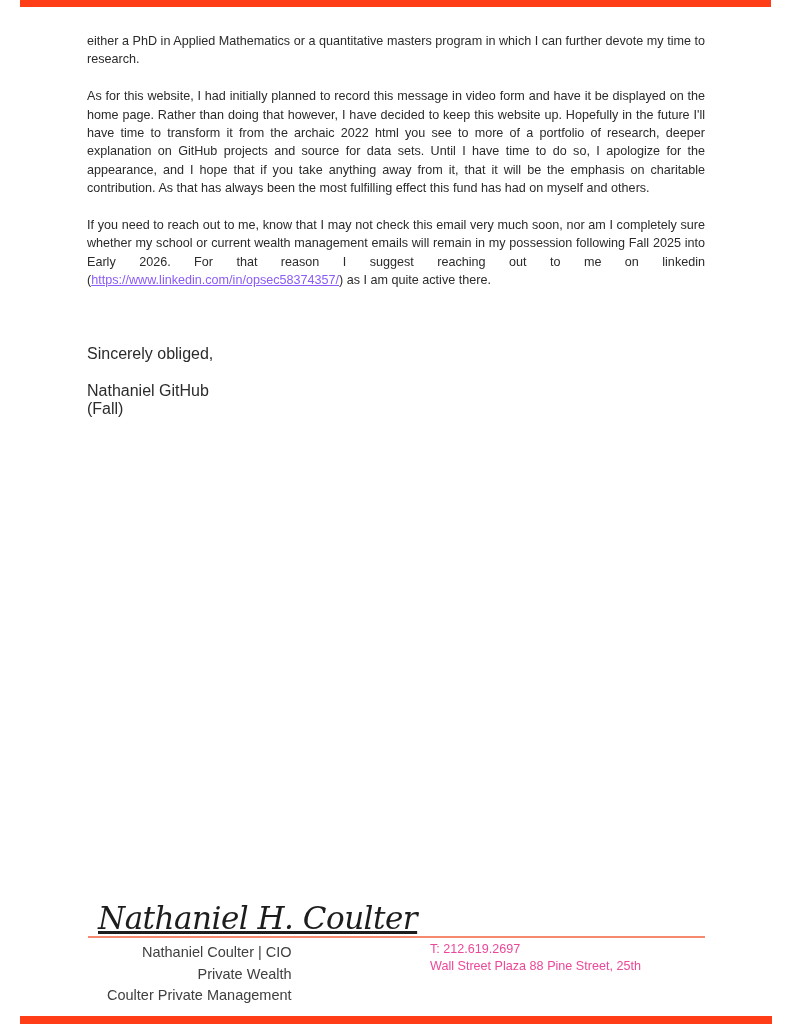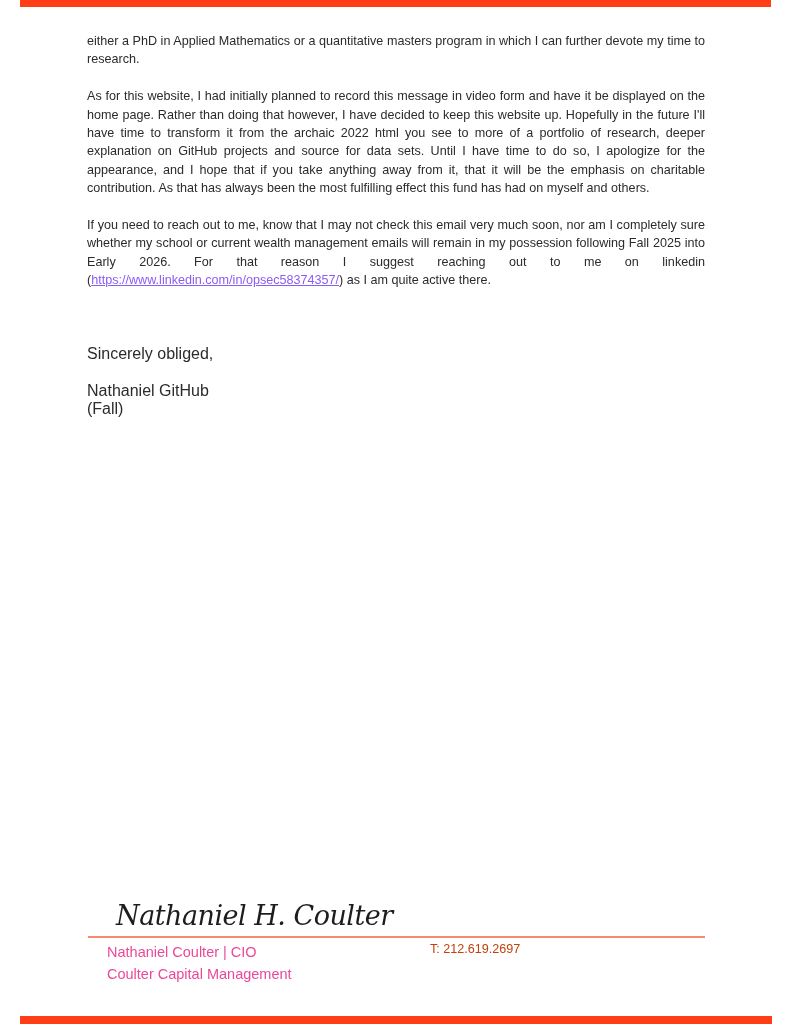--- a/index.html
+++ b/index.html
@@ -8,25 +8,25 @@
   .bar { position: absolute; background: #ff3d17; }
   .bar-top { left: 20px; top: 0; width: 751px; height: 7px; }
   .bar-bottom { left: 20px; top: 1016px; width: 752px; height: 8px; }
   .body-text { position: absolute; left: 87px; top: 32px; width: 618px;
                font-size: 12.6px; line-height: 18.4px; text-align: justify; }
   .body-text p { margin: 0 0 18.4px 0; }
   .link { text-decoration: underline; color: #8b5cf6; }
   .closing { position: absolute; left: 87px; top: 345px; font-size: 16px; line-height: 18.4px; }
   .closing p { margin: 0; }
   .signoff { margin-bottom: 18.4px !important; }
-  .signature { position: absolute; left: 116px; top: 900px; font-family: "DejaVu Serif", serif;
-               font-style: italic; font-size: 27px; color: #1d1d1d; letter-spacing: -0.5px; }
+  .signature { position: absolute; left: 98px; top: 900px; font-family: "DejaVu Serif", serif;
+               font-style: italic; font-size: 31px; color: #1d1d1d; letter-spacing: -0.5px; text-decoration: underline; }
   .divider { position: absolute; left: 88px; top: 936px; width: 617px; height: 2px; background: #f58a6f; }
-  .sig-left { position: absolute; left: 107px; top: 942px; color: #ec4899; font-size: 14.5px; line-height: 21.5px; }
-  .sig-right { position: absolute; left: 430px; top: 941px; color: #c2410c; font-size: 12.6px; line-height: 17px; }
+  .sig-left { position: absolute; left: 107px; top: 942px; color: #404040; font-size: 14.5px; line-height: 21.5px; text-align: right; }
+  .sig-right { position: absolute; left: 430px; top: 941px; color: #ec4899; font-size: 12.6px; line-height: 17px; }
   .sig-left div, .sig-right div { white-space: nowrap; }
 </style>
 </head>
 <body>
 
 <div class="bar bar-top"></div>
 
 <div class="body-text">
   <p>either a PhD in Applied Mathematics or a quantitative masters program in which I can further devote my time to research.</p>
   <p>As for this website, I had initially planned to record this message in video form and have it be displayed on the home page. Rather than doing that however, I have decided to keep this website up. Hopefully in the future I'll have time to transform it from the archaic 2022 html you see to more of a portfolio of research, deeper explanation on GitHub projects and source for data sets. Until I have time to do so, I apologize for the appearance, and I hope that if you take anything away from it, that it will be the emphasis on charitable contribution. As that has always been the most fulfilling effect this fund has had on myself and others.</p>
@@ -37,20 +37,22 @@
   <p class="signoff">Sincerely obliged,</p>
   <p>Nathaniel GitHub</p>
   <p>(Fall)</p>
 </div>
 
 <div class="signature">Nathaniel H. Coulter</div>
 <div class="divider"></div>
 
 <div class="sig-left">
   <div>Nathaniel Coulter | CIO</div>
-  <div>Coulter Capital Management</div>
+  <div>Private Wealth</div>
+  <div>Coulter Private Management</div>
 </div>
 
 <div class="sig-right">
   <div>T: 212.619.2697</div>
+  <div>Wall Street Plaza 88 Pine Street, 25th</div>
 </div>
 
 <div class="bar bar-bottom"></div>
 
 </body></html>

